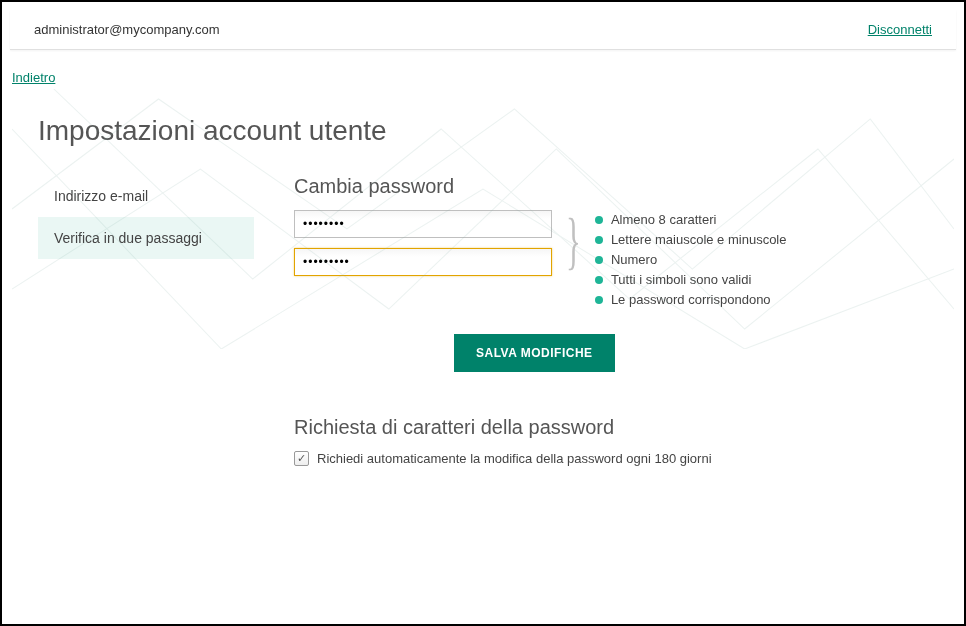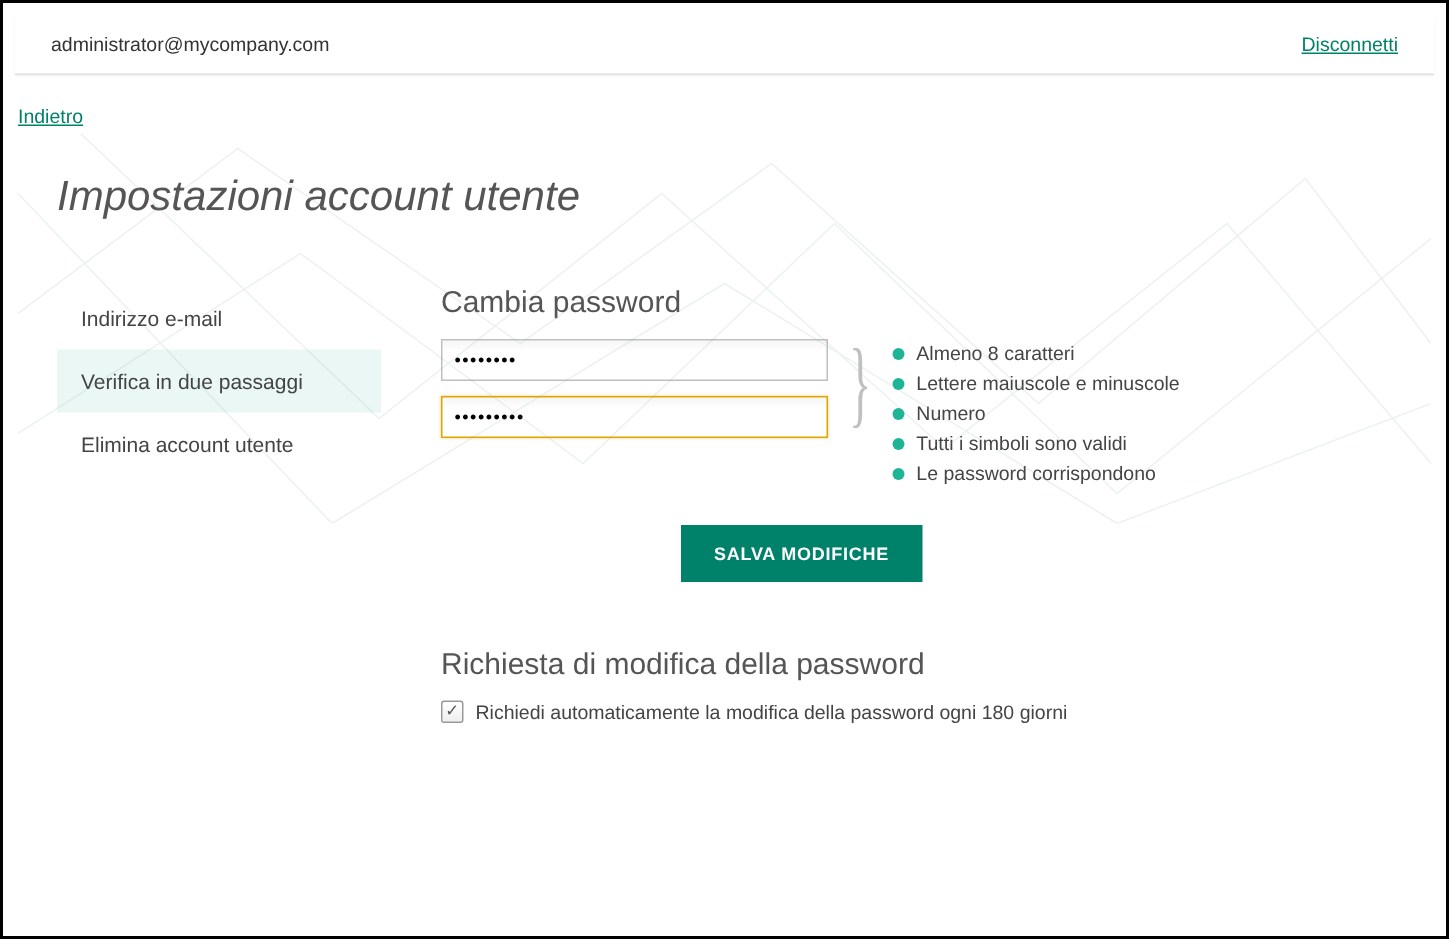--- a/index.html
+++ b/index.html
@@ -47,22 +47,21 @@
   .bg-lines {
     position: absolute;
     top: 0; left: 0; width: 100%; height: 260px;
     pointer-events: none;
     opacity: 0.15;
   }
   .page-title {
     font-size: 28px;
     font-weight: 300;
     color: #555;
-    margin: 18px 0 44px 0;
-    font-style: italic;
+    margin: 18px 0 28px 0;
   }
   .main-row {
     display: flex;
     gap: 40px;
     align-items: flex-start;
   }
   .side-nav {
     width: 216px;
     flex-shrink: 0;
   }
@@ -201,21 +200,20 @@
       <path d="M0 40 L200 260 L450 100 L700 260 L900 180"></path>
     </g>
   </svg>
 
   <h1 class="page-title">Impostazioni account utente</h1>
 
   <div class="main-row">
     <div class="side-nav">
       <div class="nav-item">Indirizzo e-mail</div>
       <div class="nav-item hover">Verifica in due passaggi</div>
-      <div class="nav-item">Elimina account utente</div>
     </div>
 
     <div class="panel">
       <div class="section-title">Cambia password</div>
 
       <div class="pw-row">
         <div class="pw-inputs">
           <input type="text" class="pw-input" value="••••••••" style="">
           <input type="text" class="pw-input focus" value="•••••••••" style="">
         </div>
@@ -225,21 +223,21 @@
           <li>Lettere maiuscole e minuscole</li>
           <li>Numero</li>
           <li>Tutti i simboli sono validi</li>
           <li>Le password corrispondono</li>
         </ul>
       </div>
 
       <button class="save-btn">SALVA MODIFICHE</button>
 
       <div class="section2">
-        <div class="section-title">Richiesta di modifica della password</div>
+        <div class="section-title">Richiesta di caratteri della password</div>
         <div class="checkbox-row">
           <span class="checkbox"></span>
           <span>Richiedi automaticamente la modifica della password ogni 180 giorni</span>
         </div>
       </div>
     </div>
   </div>
 </div>
 
 

